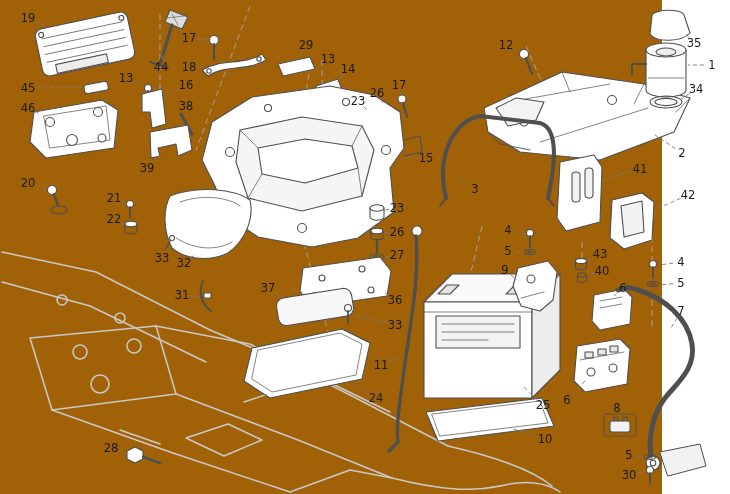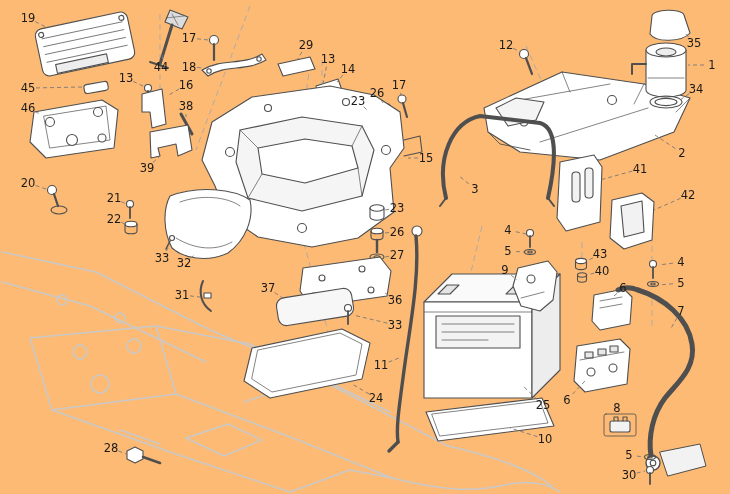--- a/index.html
+++ b/index.html
@@ -1,17 +1,17 @@
 <!DOCTYPE html>
 <html><head>
 <meta charset="utf-8">
 <style>
   html,body{margin:0;padding:0;}
   body{width:730px;height:494px;background:#ffffff;overflow:hidden;font-family:"DejaVu Sans",sans-serif;}
-  .stage{position:relative;width:730px;height:494px;background:#fdba74;}
+  .stage{position:relative;width:662px;height:494px;background:#a16207;}
   svg{display:block;}
   #leader-lines line{stroke:#787878;stroke-width:0.9;stroke-dasharray:4 3;}
   #callout-labels text{font-family:"DejaVu Sans",sans-serif;font-size:11.5px;fill:#1a1a1a;text-anchor:middle;}
 </style>
 </head>
 <body>
 
 <div class="stage">
   <svg width="730" height="494" viewBox="0 0 730 494">
 

